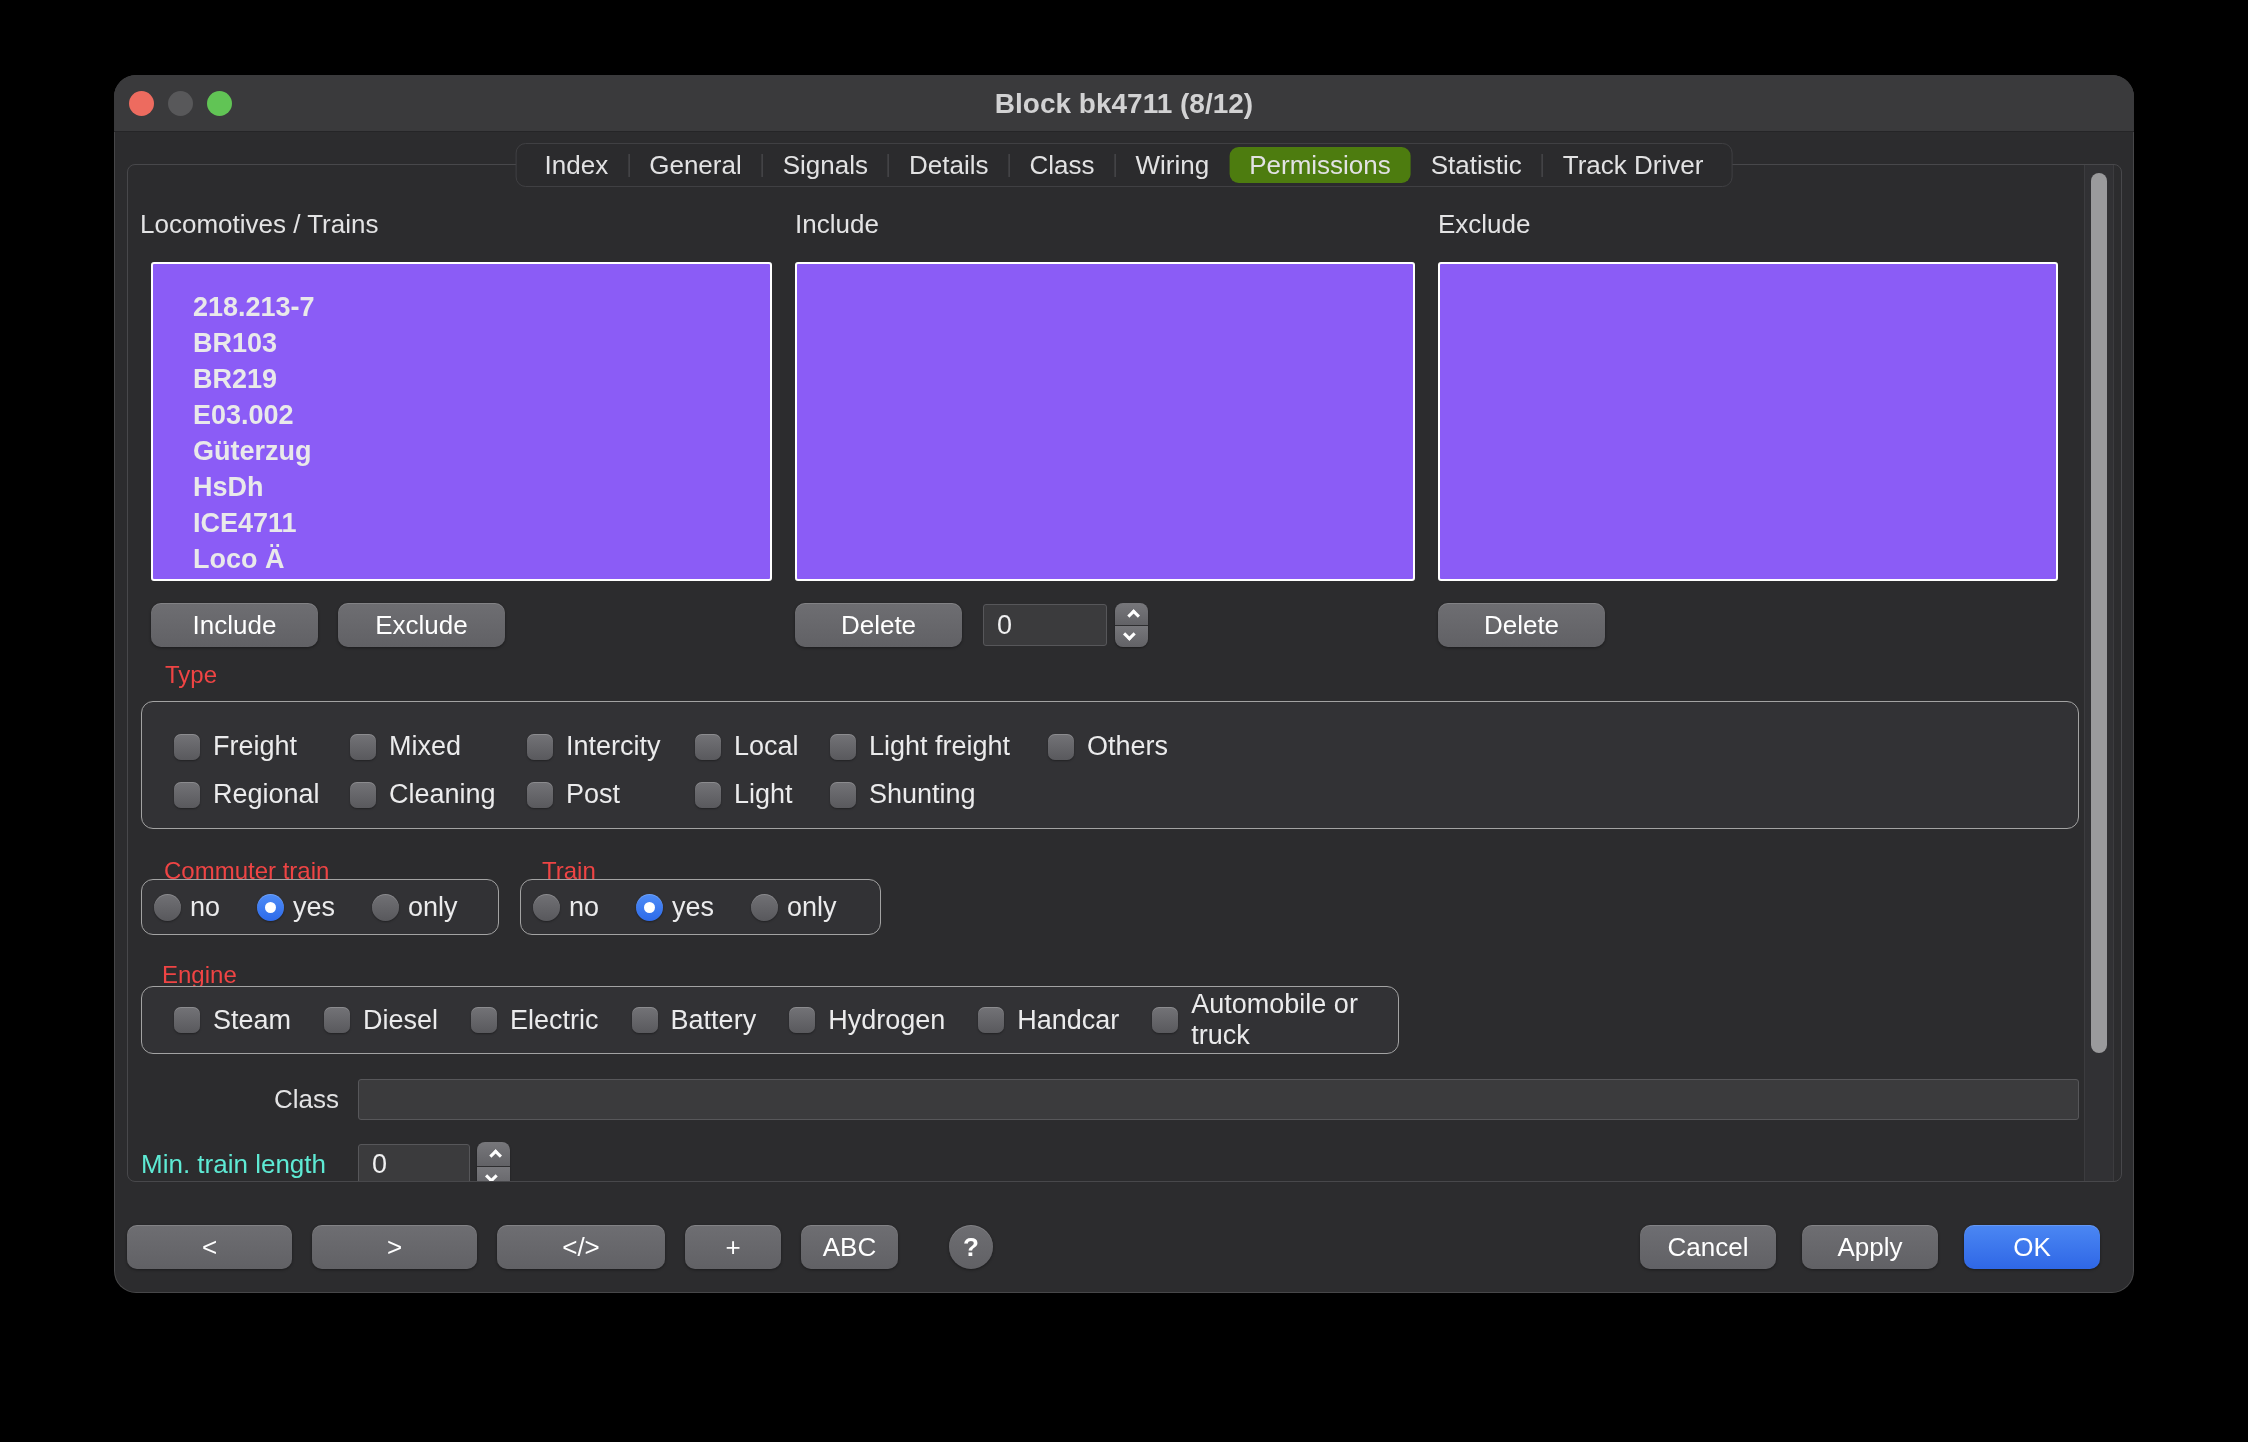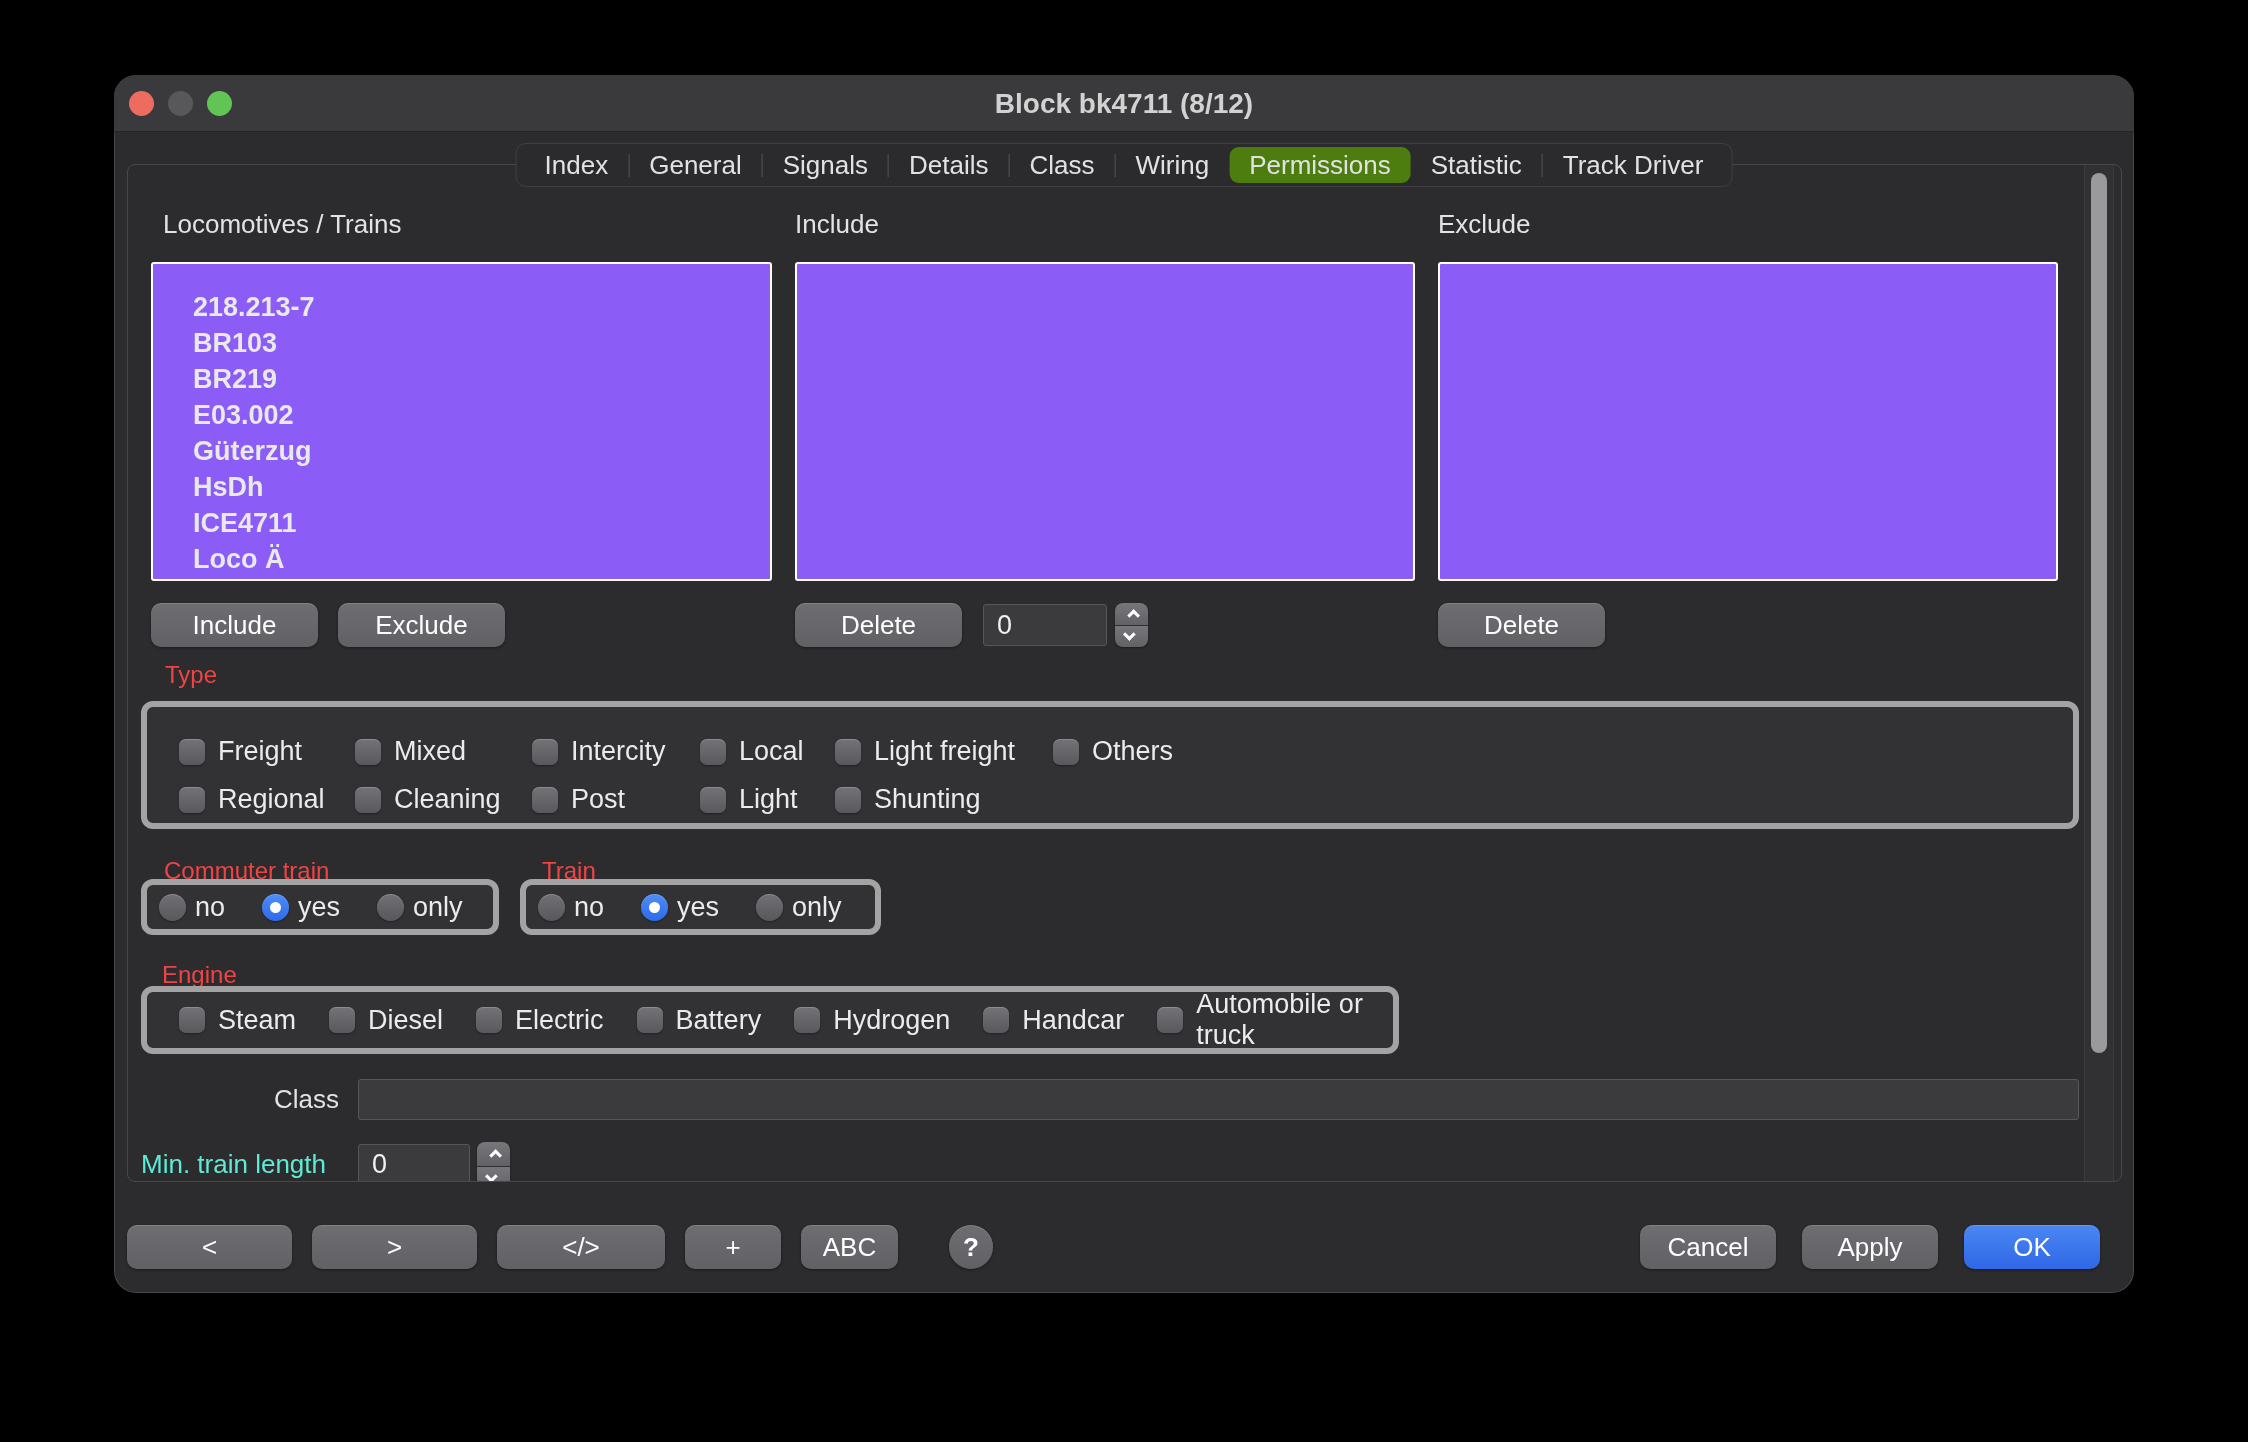--- a/index.html
+++ b/index.html
@@ -50,21 +50,21 @@
 
   .stepper { position:absolute; width:33px; border-radius:8px; overflow:hidden;
     display:flex; flex-direction:column; box-shadow:0 1px 2px rgba(0,0,0,.4); }
   .step { flex:1; background:linear-gradient(#77777b,#626266);
     display:flex; align-items:center; justify-content:center; }
   .step + .step { border-top:1px solid #2e2e30; }
   .chev { width:9px; height:9px; border:solid #fff; border-width:3px 3px 0 0; }
   .chev.up   { transform:rotate(-45deg) translateY(3px); }
   .chev.down { transform:rotate(135deg) translateY(3px); }
 
-  .groupbox { position:absolute; background:#323235; border:6px solid #a3a3a3; border-radius:12px; }
+  .groupbox { position:absolute; background:#323235; border:1px solid #a3a3a3; border-radius:12px; }
 
   .type-grid { display:grid; grid-template-columns:176px 177px 168px 135px 218px auto;
     row-gap:17px; padding:29px 0 0 32px; }
   .cb-item { display:flex; align-items:center; gap:13px; font-size:27px; color:#ebebec; }
   .cb { flex:0 0 26px; width:26px; height:26px; border-radius:7px;
     background:linear-gradient(#737377,#59595d);
     box-shadow: inset 0 1px 0 rgba(255,255,255,.18), 0 1px 2px rgba(0,0,0,.35); }
 
   .radio-row { display:flex; align-items:center; gap:37px; padding-left:12px; height:100%; }
   .radio-item { display:flex; align-items:center; gap:9px; font-size:27px; color:#ebebec; }
@@ -124,21 +124,21 @@
       <span class="tabsep" data-name="tab-separator"></span>
       <div class="tab" data-name="tab-wiring">Wiring</div>
       <div class="tab selected" data-name="tab-permissions">Permissions</div>
       <div class="tab" data-name="tab-statistic">Statistic</div>
       <span class="tabsep" data-name="tab-separator"></span>
       <div class="tab" data-name="tab-track-driver">Track Driver</div>
     </div>
 
   <div class="pane" data-name="permissions-pane">
 
-    <div class="section-label" style="left:35px; top:44px;" data-name="locomotives-list-label">Locomotives / Trains</div>
+    <div class="section-label" style="left:12px; top:44px;" data-name="locomotives-list-label">Locomotives / Trains</div>
     <div class="section-label" style="left:667px; top:44px;" data-name="include-list-label">Include</div>
     <div class="section-label" style="left:1310px; top:44px;" data-name="exclude-list-label">Exclude</div>
 
     <div class="list" style="left:23px; top:97px; width:621px; height:319px;" data-name="locomotives-list">
         <div class="list-row" data-name="list-item">218.213-7</div>
         <div class="list-row" data-name="list-item">BR103</div>
         <div class="list-row" data-name="list-item">BR219</div>
         <div class="list-row" data-name="list-item">E03.002</div>
         <div class="list-row" data-name="list-item">Güterzug</div>
         <div class="list-row" data-name="list-item">HsDh</div>

